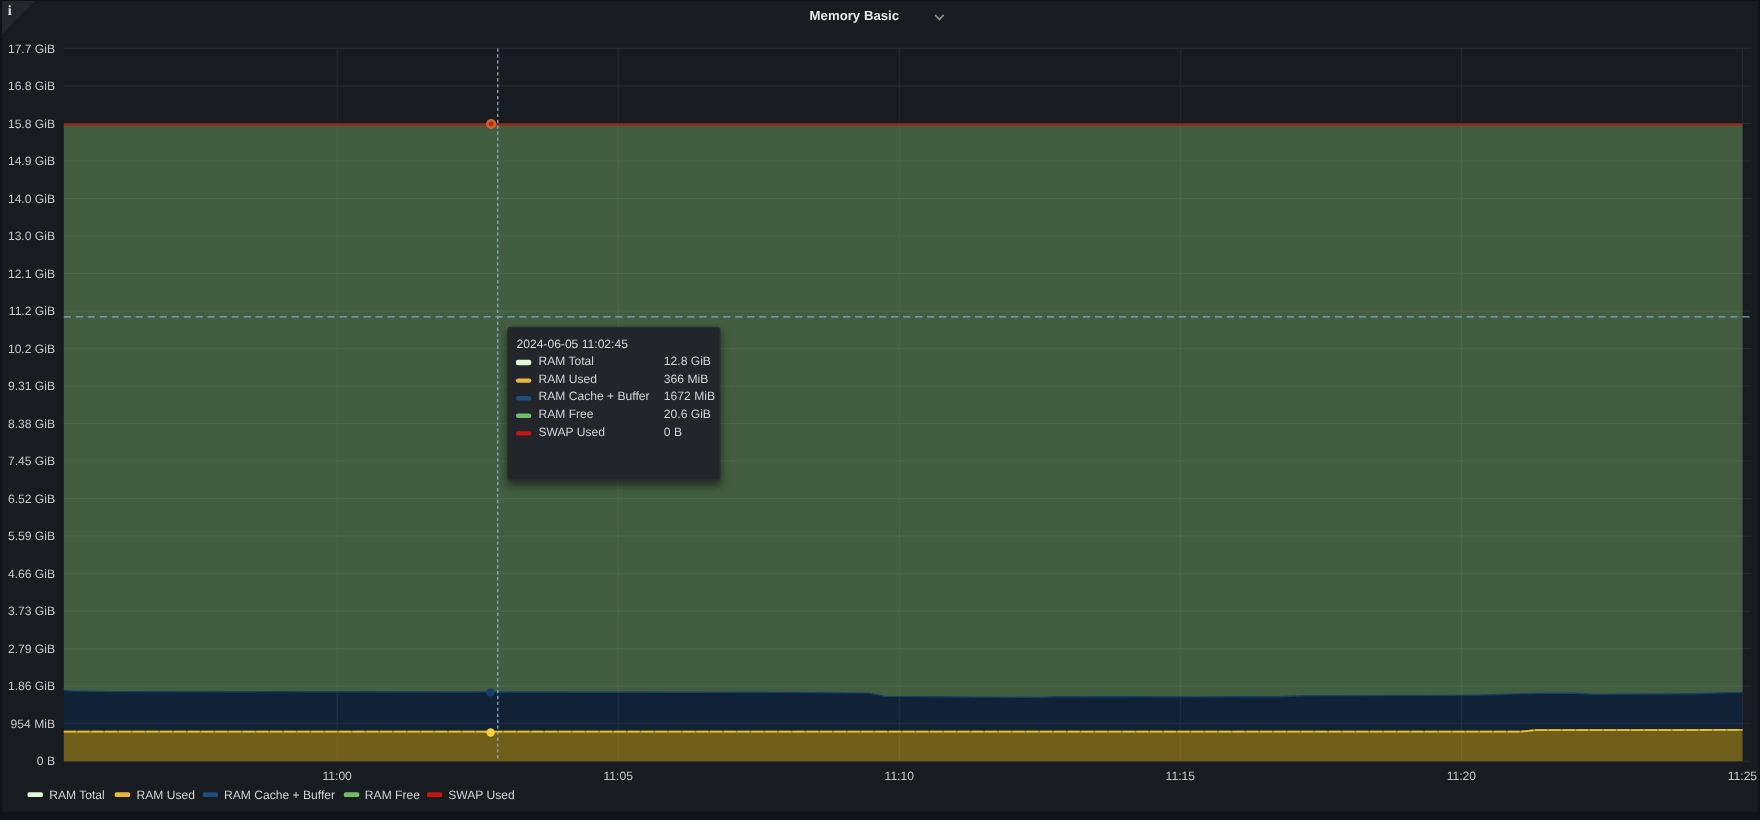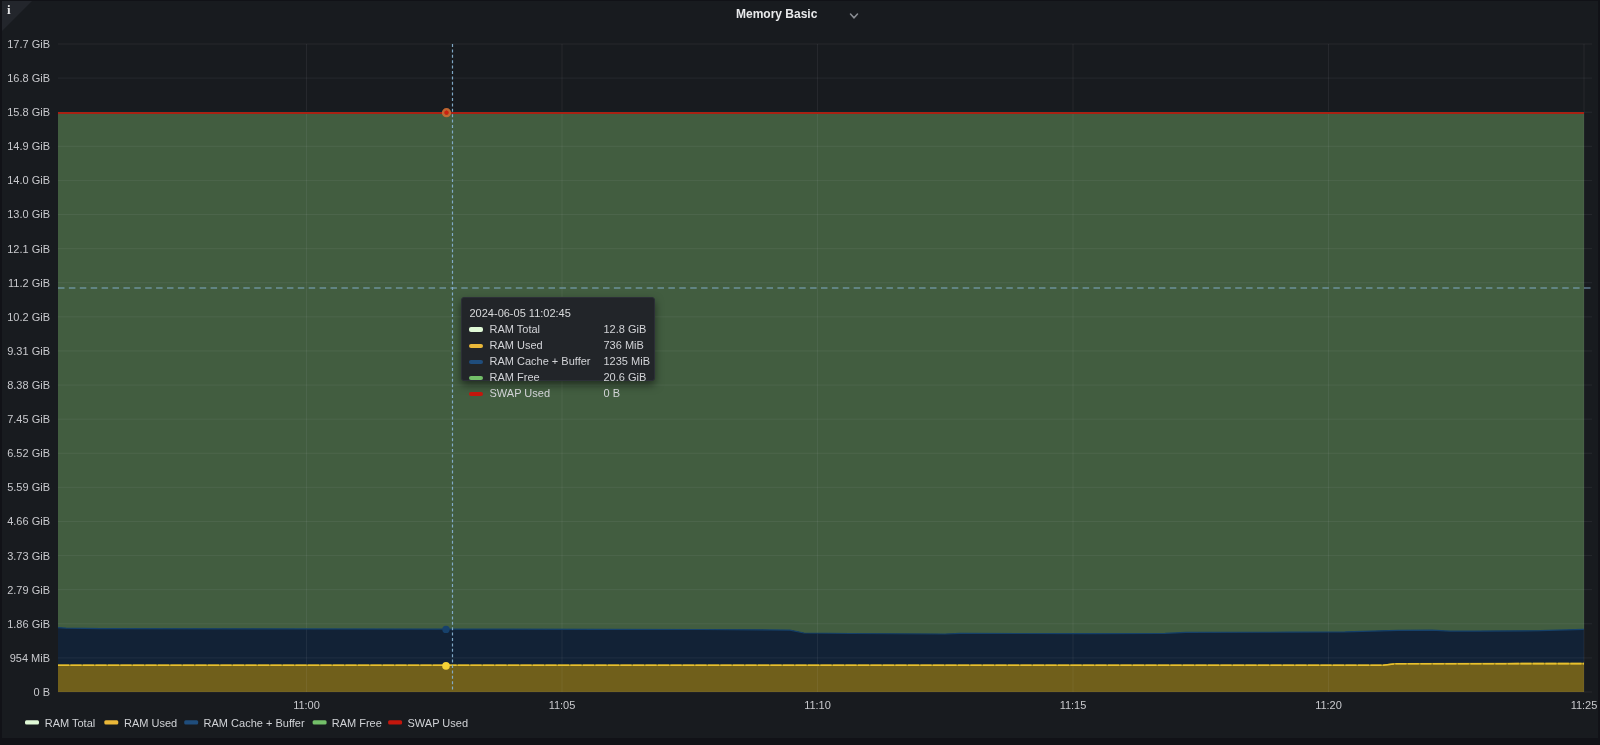--- a/index.html
+++ b/index.html
@@ -64,30 +64,30 @@
 <rect x="104.3" y="720.2" width="14" height="4.4" rx="1.5" fill="#EAB839"></rect>
 <text x="124.0" y="726.8">RAM Used</text>
 <rect x="184.2" y="720.2" width="14" height="4.4" rx="1.5" fill="#1F4D7C"></rect>
 <text x="203.6" y="726.8">RAM Cache + Buffer</text>
 <rect x="312.6" y="720.2" width="14" height="4.4" rx="1.5" fill="#73BF69"></rect>
 <text x="331.7" y="726.8">RAM Free</text>
 <rect x="388.1" y="720.2" width="14" height="4.4" rx="1.5" fill="#C4160C"></rect>
 <text x="407.5" y="726.8">SWAP Used</text>
 </g>
 </svg>
-<div style="position:absolute;left:461px;top:297px;width:194px;height:84px;background:#222529;border:1px solid #2c2f37;border-radius:3px;box-sizing:border-box;box-shadow:0 4px 8px rgba(0,0,0,0.5);font-size:11px;color:#d2d3d7;font-family:'Liberation Sans',sans-serif">
+<div style="position:absolute;left:461px;top:297px;width:194px;height:140px;background:#222529;border:1px solid #2c2f37;border-radius:3px;box-sizing:border-box;box-shadow:0 4px 8px rgba(0,0,0,0.5);font-size:11px;color:#d2d3d7;font-family:'Liberation Sans',sans-serif">
     <div style="position:absolute;left:7.5px;top:9px;font-weight:500;color:#d8d9db;white-space:nowrap">2024-06-05 11:02:45</div>
     <div style="position:absolute;left:6.5px;top:29.4px;width:14px;height:4.5px;border-radius:2px;background:#E0F9D7"></div>
     <div style="position:absolute;left:27.5px;top:24.5px;white-space:nowrap">RAM Total</div>
     <div style="position:absolute;left:141.5px;top:24.5px;white-space:nowrap">12.8 GiB</div>
     <div style="position:absolute;left:6.5px;top:45.5px;width:14px;height:4.5px;border-radius:2px;background:#EAB839"></div>
     <div style="position:absolute;left:27.5px;top:40.6px;white-space:nowrap">RAM Used</div>
-    <div style="position:absolute;left:141.5px;top:40.6px;white-space:nowrap">736 MiB</div>
+    <div style="position:absolute;left:141.5px;top:40.6px;white-space:nowrap">366 MiB</div>
     <div style="position:absolute;left:6.5px;top:61.6px;width:14px;height:4.5px;border-radius:2px;background:#1F4D7C"></div>
     <div style="position:absolute;left:27.5px;top:56.7px;white-space:nowrap">RAM Cache + Buffer</div>
-    <div style="position:absolute;left:141.5px;top:56.7px;white-space:nowrap">1235 MiB</div>
+    <div style="position:absolute;left:141.5px;top:56.7px;white-space:nowrap">1672 MiB</div>
     <div style="position:absolute;left:6.5px;top:77.7px;width:14px;height:4.5px;border-radius:2px;background:#73BF69"></div>
     <div style="position:absolute;left:27.5px;top:72.8px;white-space:nowrap">RAM Free</div>
     <div style="position:absolute;left:141.5px;top:72.8px;white-space:nowrap">20.6 GiB</div>
     <div style="position:absolute;left:6.5px;top:93.8px;width:14px;height:4.5px;border-radius:2px;background:#C4160C"></div>
     <div style="position:absolute;left:27.5px;top:88.9px;white-space:nowrap">SWAP Used</div>
     <div style="position:absolute;left:141.5px;top:88.9px;white-space:nowrap">0 B</div>
   </div>
 
 </body></html>

